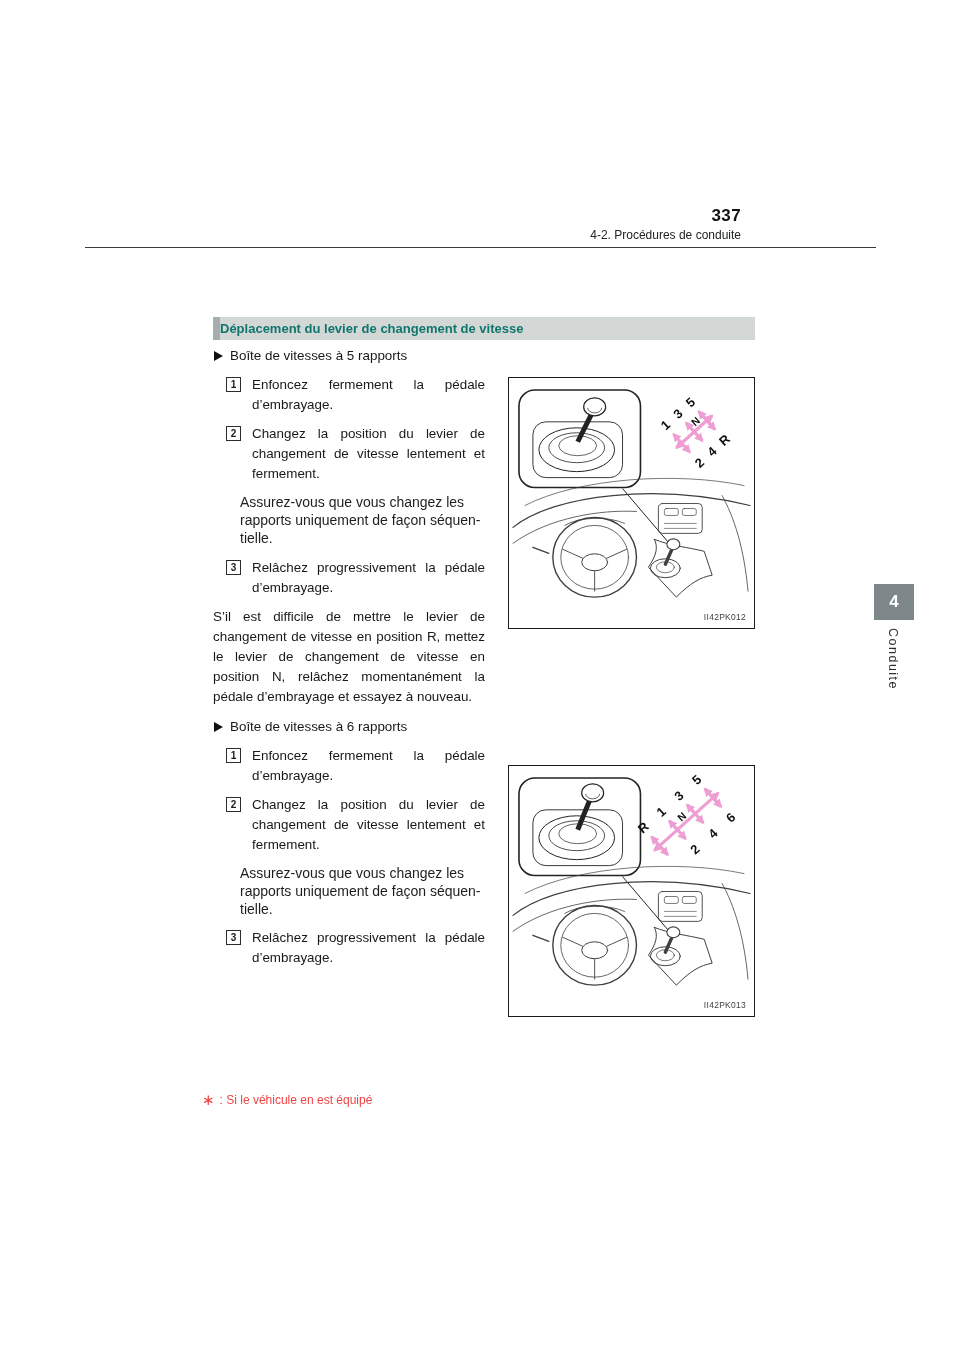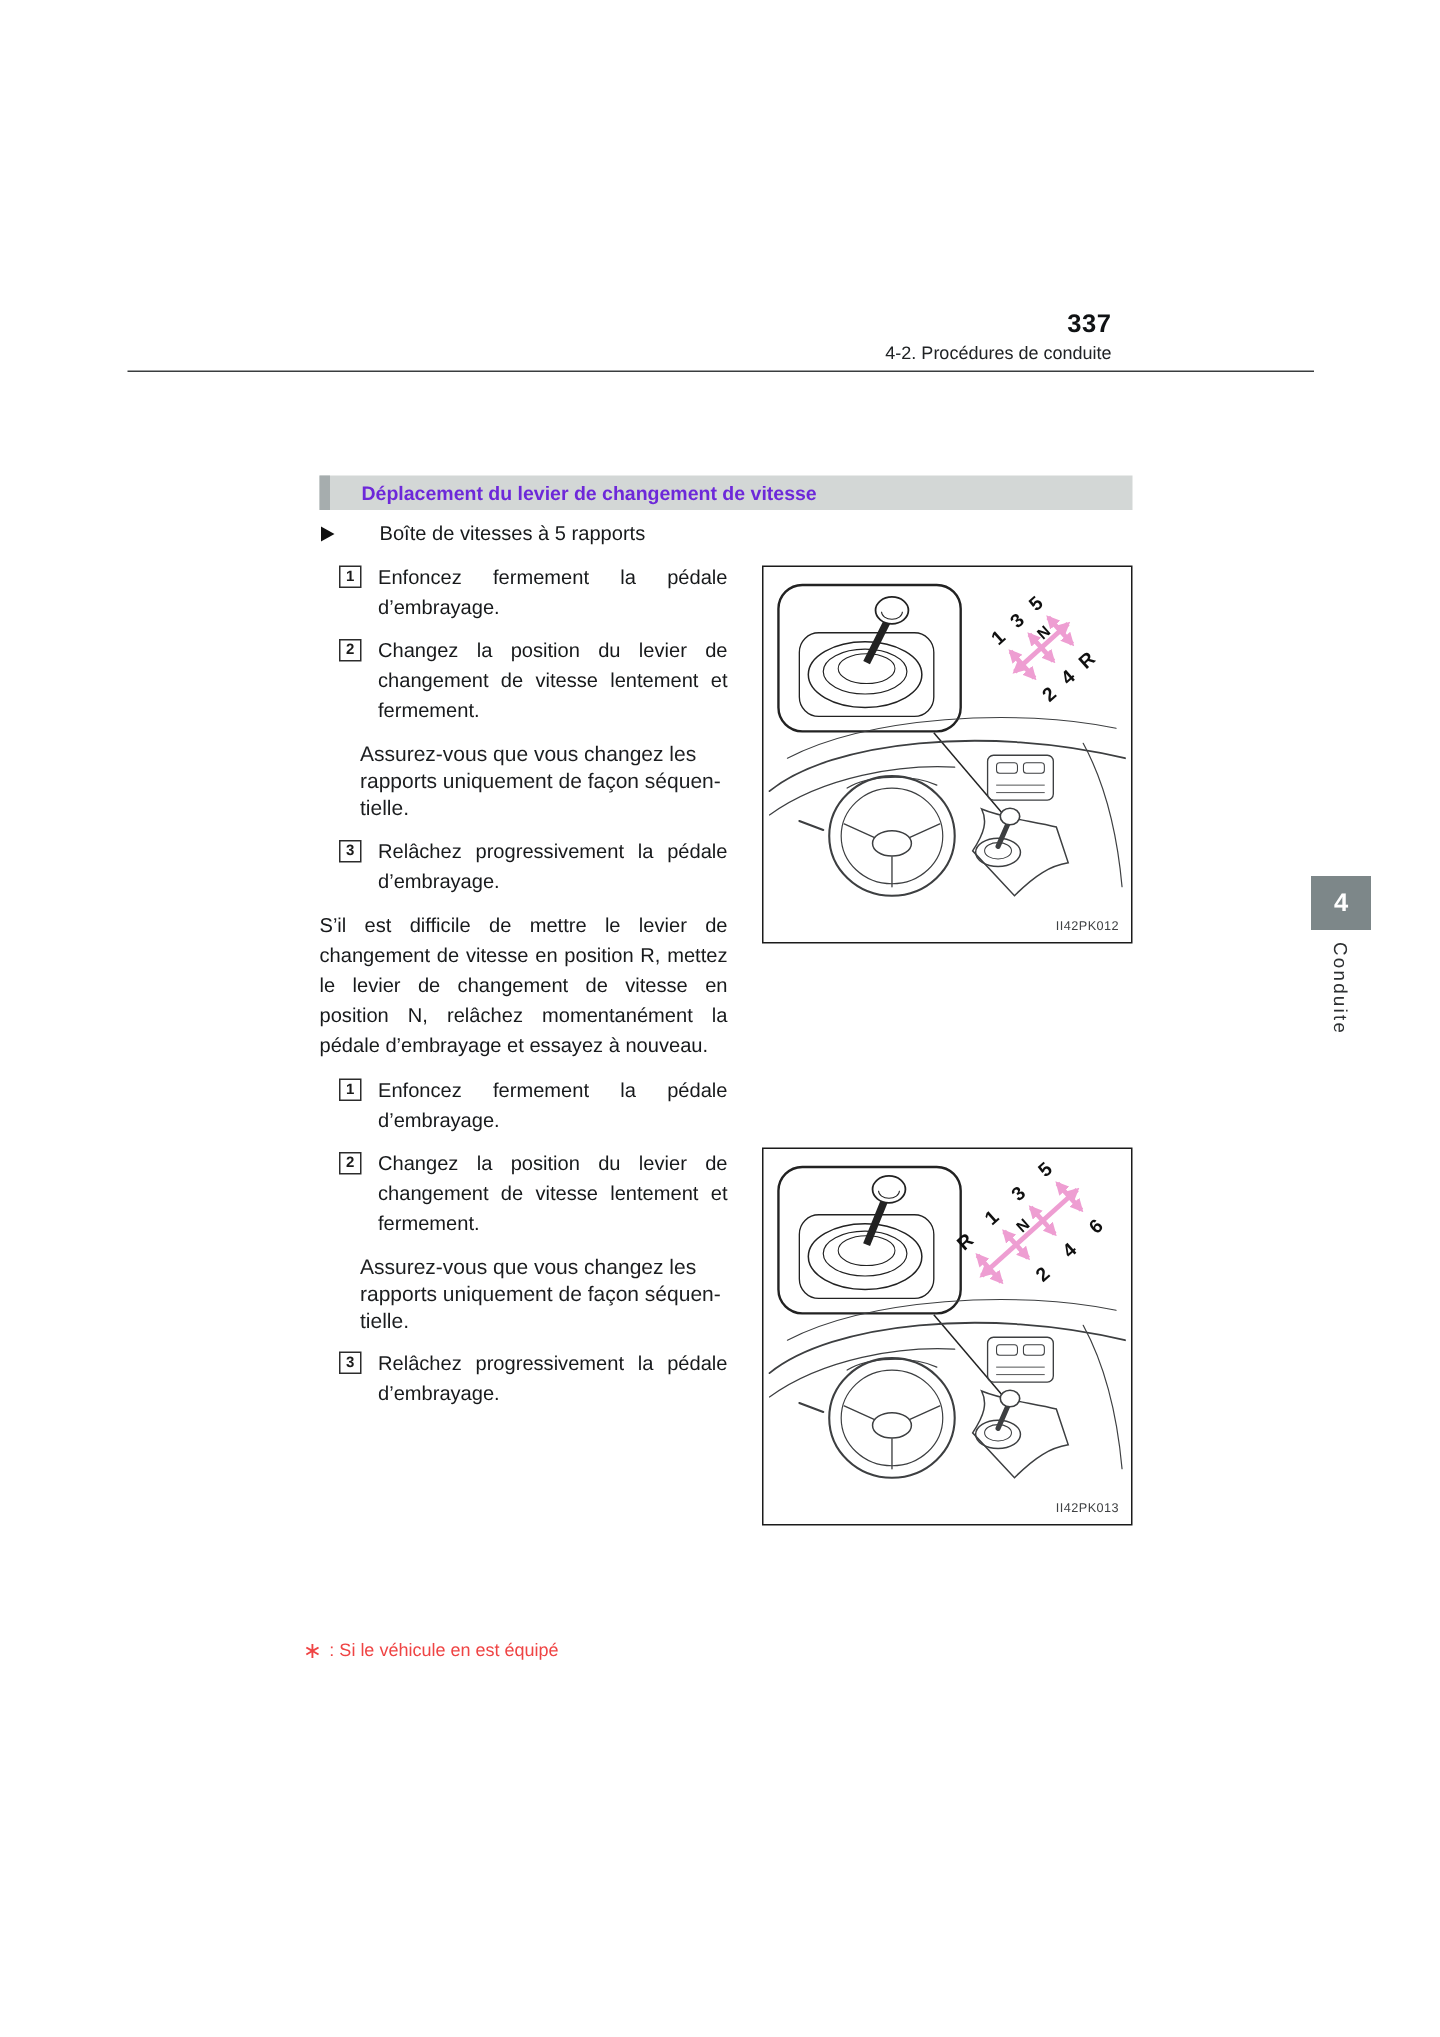--- a/index.html
+++ b/index.html
@@ -12,25 +12,25 @@
   .page-number { font-size:17px; font-weight:bold; letter-spacing:.4px; color:#101214; }
   .section-name { font-size:12px; margin-top:2px; color:#202325; }
   .header-rule { position:absolute; top:247px; left:85px; width:791px; height:1px; background:#3a3d3f; }
 
   
   .title-bar { position:absolute; top:258px; left:213px; width:542px; height:38px; background:#6f7a7c;
                color:#fff; font-size:19.5px; font-weight:bold; line-height:38px; padding-left:14px; letter-spacing:.4px; }
   .title-ast { font-size:12px; vertical-align:7px; margin-left:3px; font-weight:bold; }
   .subheader { position:absolute; top:317px; left:213px; width:542px; height:23px; background:#d3d7d6; display:flex; align-items:center; }
   .subheader-accent { width:7px; height:23px; background:#a6adae; flex:none; }
-  .subheader-text { font-size:13px; font-weight:bold; padding-left:21px; color:#6d28d9; }
+  .subheader-text { font-size:13px; font-weight:bold; padding-left:0; color:#0f766e; }
 
   
   .left-col { position:absolute; top:346px; left:213px; width:272px; font-size:13.4px; line-height:20px; color:#17191b; }
-  .sec-heading { display:flex; align-items:center; margin:0 0 9px 1px;gap:23px; }
+  .sec-heading { display:flex; align-items:center; margin:0 0 9px 1px; }
   .sec-heading.second { margin-top:3px; }
   .tri { width:0; height:0; border-left:9px solid #101010; border-top:5px solid transparent; border-bottom:5px solid transparent; margin-right:7px; flex:none; }
   .step { position:relative; padding-left:39px; margin-bottom:9px; text-align:justify; }
   .stepnum { position:absolute; left:13px; top:2px; width:15px; height:15px; border:1px solid #2c2c2c;
              font-size:10px; line-height:14px; text-align:center; font-weight:bold; color:#1a1a1a; }
   .note { margin:0 0 10px 27px; font-size:14px; line-height:18.2px; color:#1c1e20; }
   .para { text-align:justify; margin:0 0 10px 0; }
 
   
   .figure { position:absolute; left:508px; width:247px; height:252px; border:1.2px solid #1b1b1b; background:#fff; }
@@ -87,20 +87,24 @@
       <div>tielle.</div>
     </div>
 
     <div class="step">
       <span class="stepnum">3</span>
       <span>Relâchez progressivement la pédale d’embrayage.</span>
     </div>
 
     <p class="para">S’il est difficile de mettre le levier de changement de vitesse en position R, mettez le levier de changement de vitesse en position N, relâchez momentanément la pédale d’embrayage et essayez à nouveau.</p>
 
+    <div class="sec-heading second">
+      <span class="tri"></span>
+      <span>Boîte de vitesses à 6 rapports</span>
+    </div>
 
     <div class="step">
       <span class="stepnum">1</span>
       <span>Enfoncez fermement la pédale d’embrayage.</span>
     </div>
 
     <div class="step">
       <span class="stepnum">2</span>
       <span>Changez la position du levier de changement de vitesse lentement et fermement.</span>
     </div>

